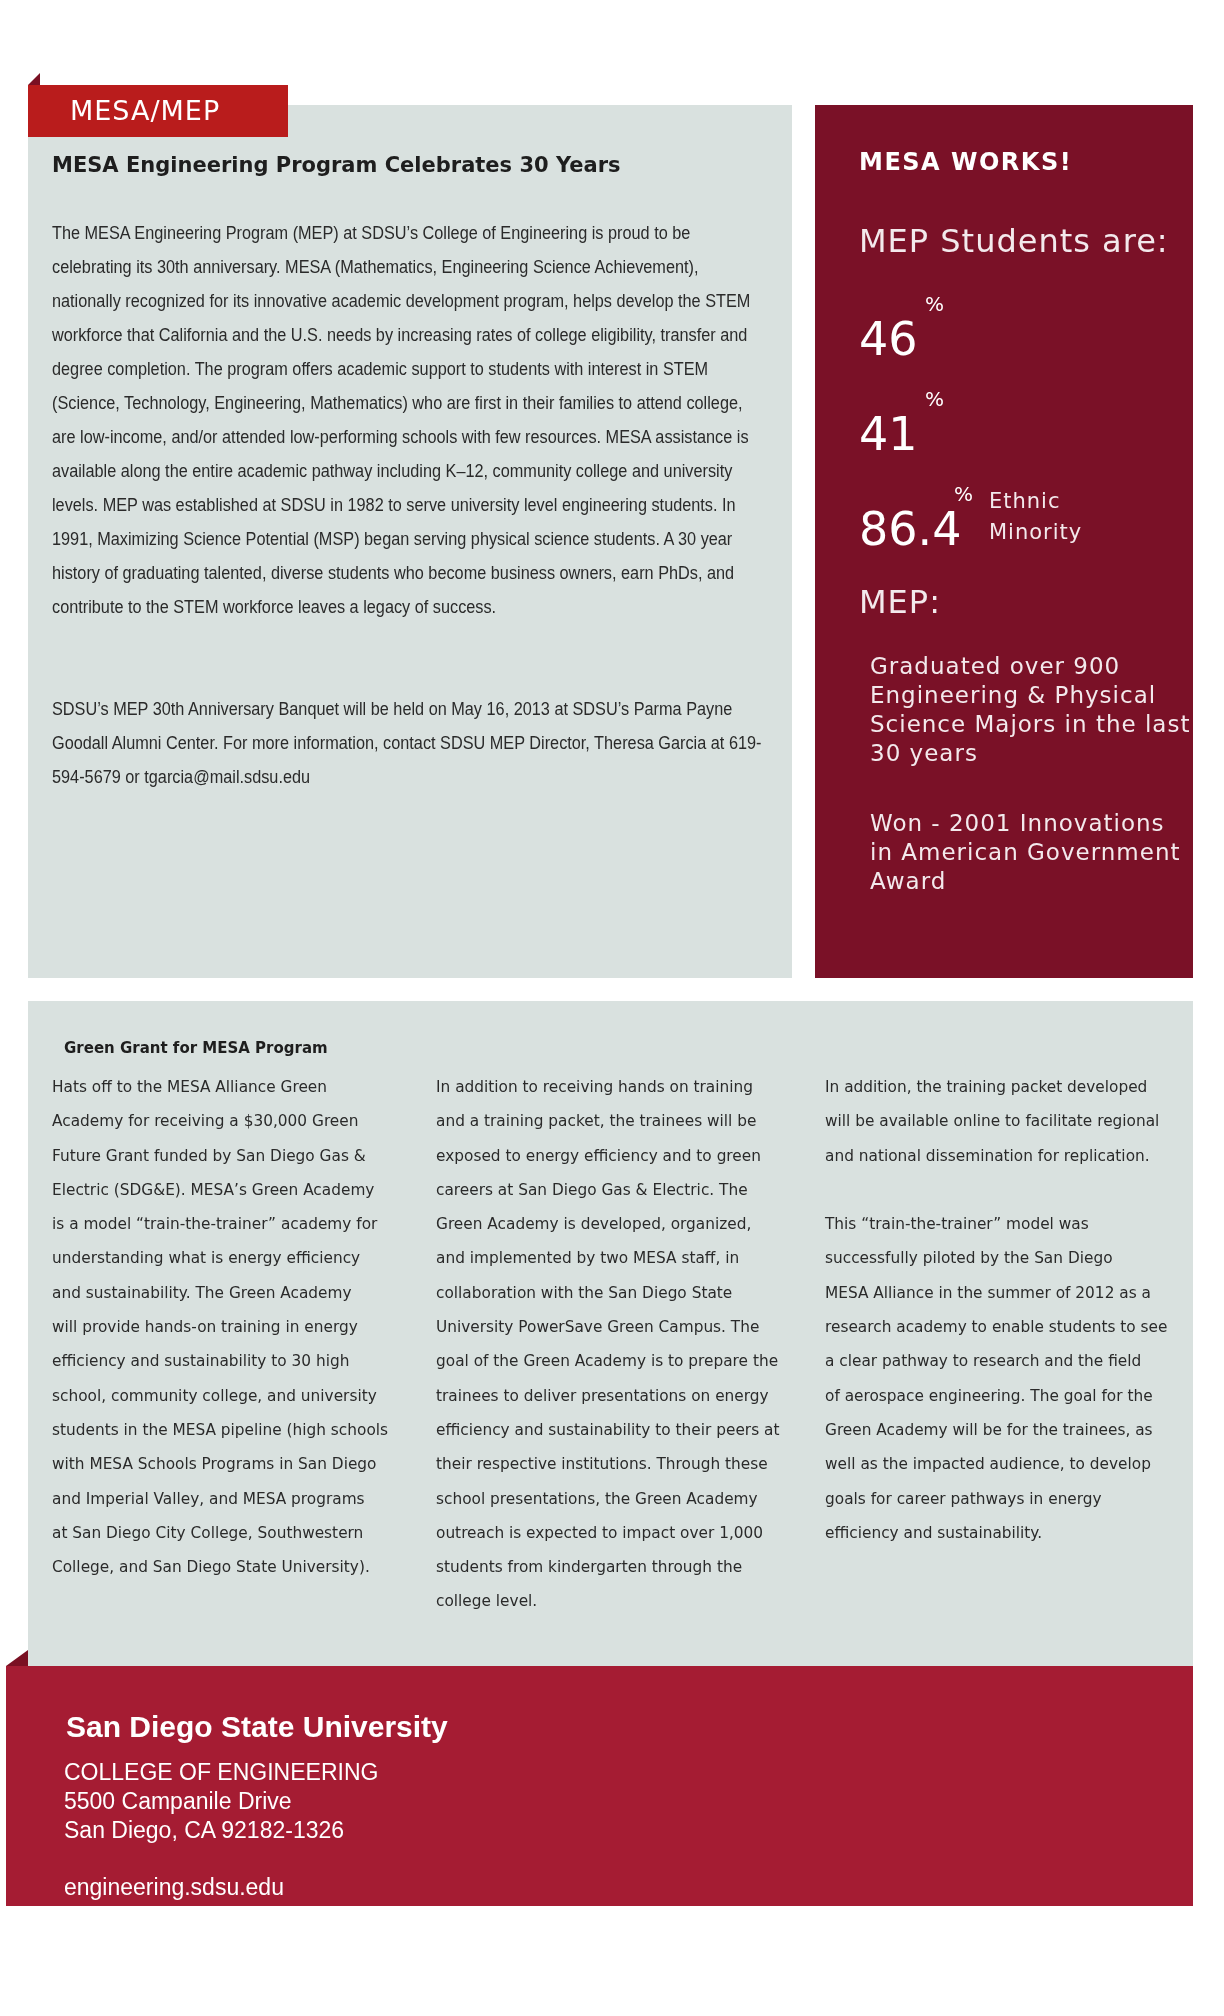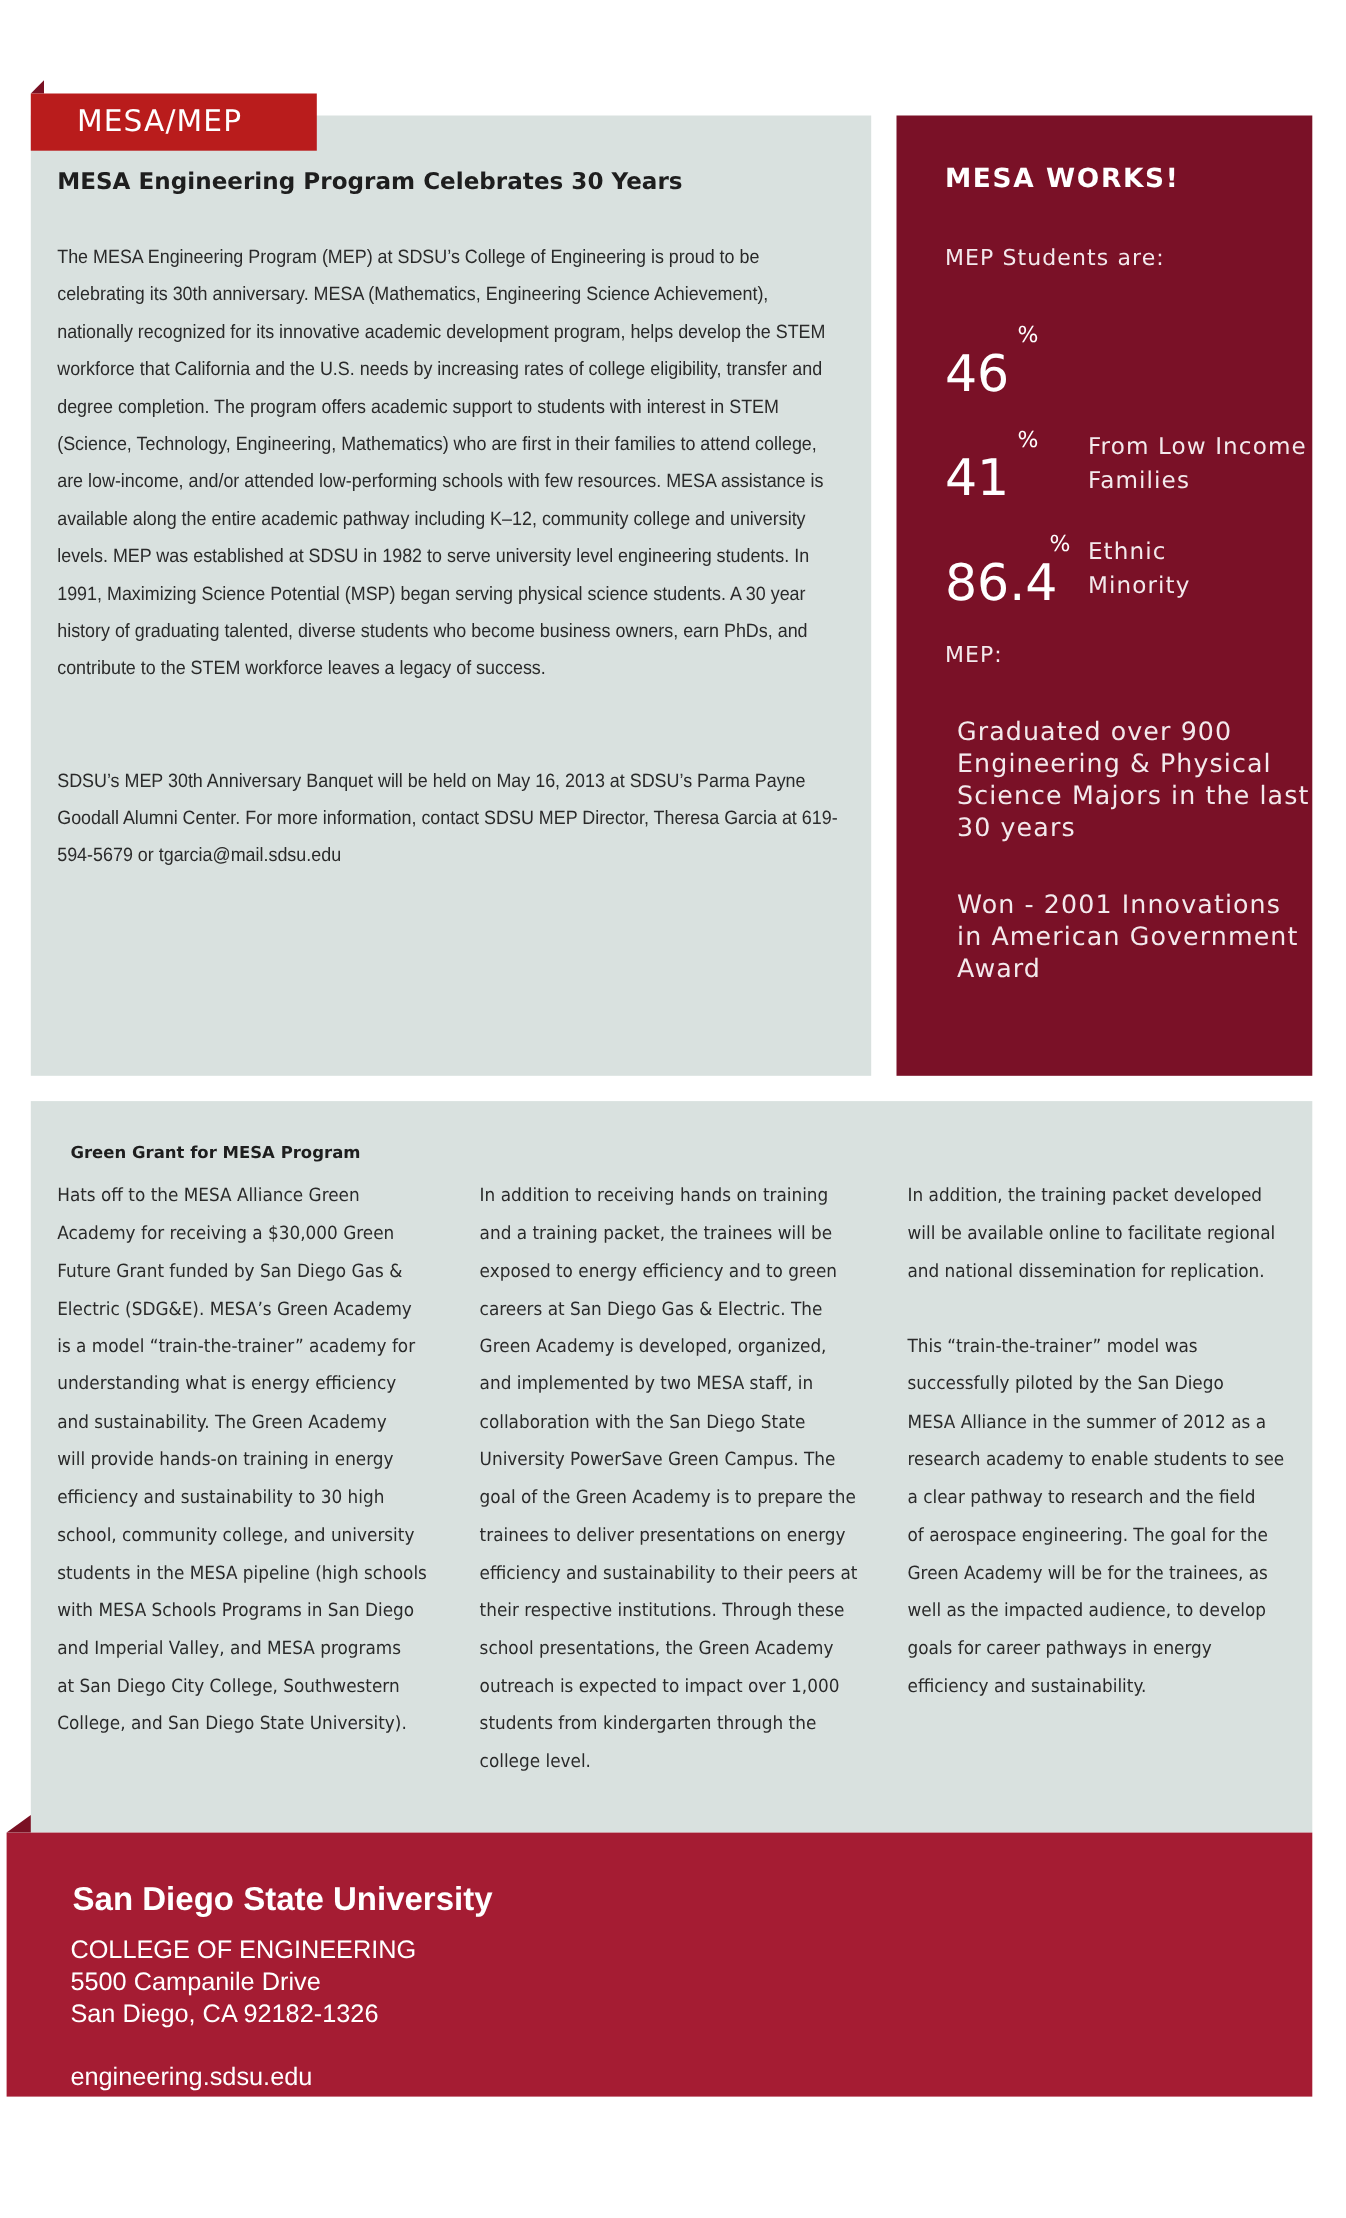--- a/index.html
+++ b/index.html
@@ -40,21 +40,21 @@
     #p-intro { top: 216px; width: 768px; }
     #p-banquet { top: 692px; width: 768px; }
 
     .stats-title {
       position: absolute; left: 859px; top: 148px; margin: 0;
       font-family: "DejaVu Sans", sans-serif; font-weight: bold; font-size: 24px;
       color: #ffffff; letter-spacing: 1.5px;
     }
     .stats-sub {
       position: absolute; left: 859px; margin: 0; color: #f3e9ec;
-      font-family: "DejaVu Sans", sans-serif; font-size: 20px; letter-spacing: 1px;
+      font-family: "DejaVu Sans", sans-serif; font-size: 32px; letter-spacing: 1px;
     }
     #stats-sub-students { top: 222px; }
     #stats-sub-mep { top: 583px; }
 
     .stat-row { position: absolute; left: 859px; width: 330px; height: 70px; color: #ffffff; }
     .stat-value {
       position: absolute; left: 0; bottom: 0;
       font-family: "DejaVu Sans", sans-serif; font-size: 46px; line-height: 46px;
     }
     .stat-pct {
@@ -129,22 +129,20 @@
 <h2 class="stats-title">MESA WORKS!</h2>
 <p id="stats-sub-students" class="stats-sub">MEP Students are:</p>
 
 <div id="stat-0" class="stat-row">
   <span class="stat-value">46</span>
   <span class="stat-pct">%</span>
 </div>
 <div id="stat-1" class="stat-row">
   <span class="stat-value">41</span>
   <span class="stat-pct">%</span>
-  <span class="stat-label">From Low Income
-Families</span>
 </div>
 <div id="stat-2" class="stat-row">
   <span class="stat-value">86.4</span>
   <span class="stat-pct">%</span>
   <span class="stat-label">Ethnic
  Minority</span>
 </div>
 
 <p id="stats-sub-mep" class="stats-sub">MEP:</p>
 <p id="mep-0" class="mep-item">Graduated over 900

